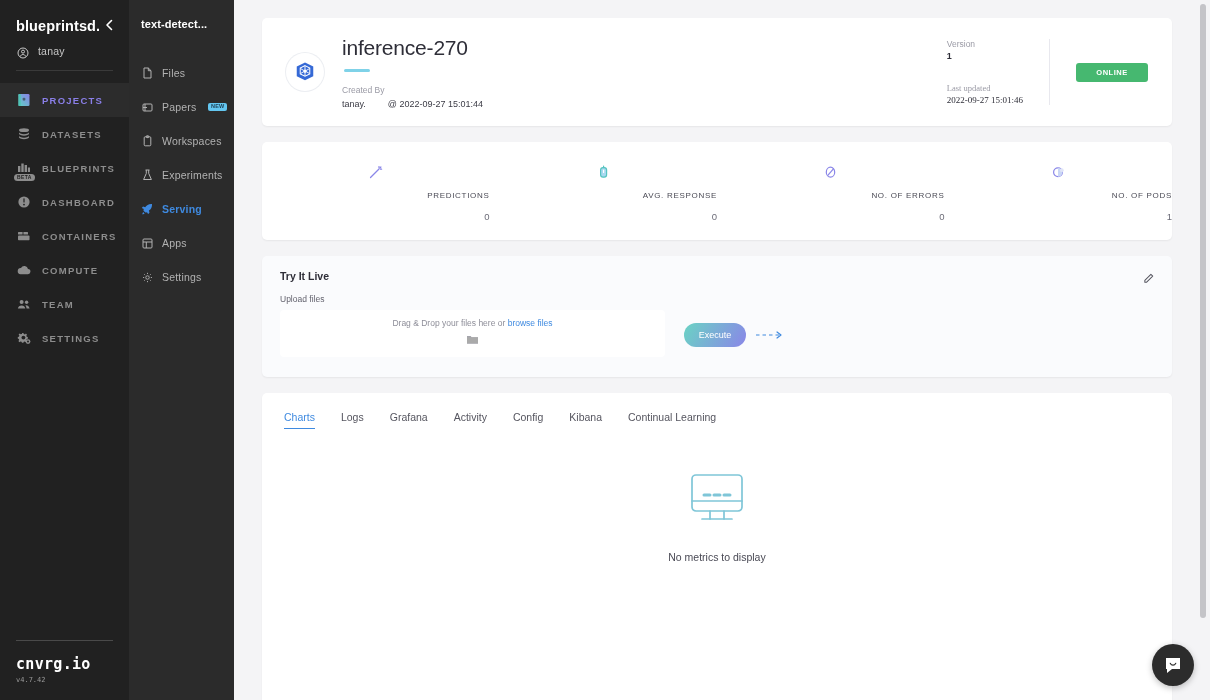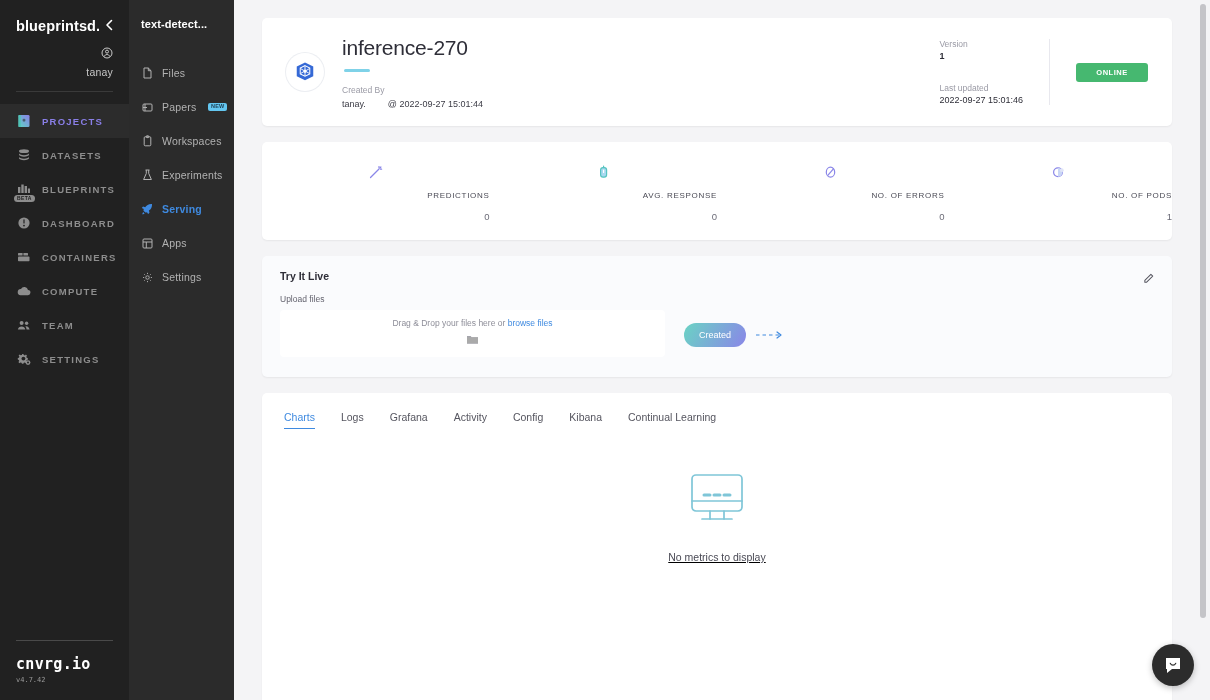--- a/index.html
+++ b/index.html
@@ -26,21 +26,20 @@
     font-size: 14.5px; font-weight: 700; color: #ffffff;
     letter-spacing: .1px; white-space: nowrap; overflow: hidden;
   }
   .collapse-ico {
     color: #ffffff; font-size: 14px; line-height: 1; padding-left: 4px;
     cursor: pointer;
   }
   .user-row {
     display: flex; align-items: flex-end; gap: 9px;
     padding: 5px 16px 0 17px;
-    flex-direction: column;
   }
   .user-ico { width: 12px; height: 12px; flex: 0 0 12px; color:#c9c9c9; }
   .user-name { font-size: 10.5px; color: #c6c6c6; letter-spacing: .2px; }
   .nav-sep {
     height: 1px; background: #3a3a3a; margin: 13px 16px 12px 16px;
   }
   .nav-list { display: flex; flex-direction: column; }
   .nav-item {
     display: flex; align-items: center; gap: 11px;
     height: 34px; padding-left: 16px; cursor: pointer;
@@ -108,21 +107,21 @@
   }
   .hdr-mid { flex: 1; }
   .hdr-title { font-size: 21px; color: #2e2e38; font-weight: 400; letter-spacing: -.2px; }
   .hdr-rule { width: 26px; height: 3px; background: #7fd2e8; border-radius: 2px; margin: 9px 0 13px 2px; }
   .hdr-meta-label { font-size: 8.5px; color: #9a9aa5; margin-bottom: 4px; }
   .hdr-meta-row { display: flex; gap: 22px; font-size: 9px; color: #3c3c46; }
   .hdr-right { display: flex; align-items: center; gap: 0; }
   .hdr-info { padding-right: 26px; border-right: 1px solid #e8e8ee; }
   .info-lbl { font-size: 8.5px; color: #9a9aa5; }
   .info-val { font-size: 9px; color: #2e2e38; margin-top: 2px; font-weight: 700; }
-  .info-blk + .info-blk { margin-top: 22px; }
+  .info-blk + .info-blk { margin-top: 22px; font-family: Liberation Serif, serif; }
   .info-blk.lu .info-val { font-weight: 400; }
   .status-pill {
     margin-left: 26px; background: #46b870; color: #fff;
     font-size: 7.5px; font-weight: 700; letter-spacing: .5px;
     padding: 5px 18px; border-radius: 3px; min-width: 72px; text-align: center;
   }
 
   
   .stats-card { margin-top: 16px; display: flex; padding: 20px 0 18px 0; }
   .stat { flex: 1; text-align: right; }
@@ -159,21 +158,21 @@
 
   
   .tabs-card { margin-top: 16px; height: 322px; padding: 18px 22px; }
   .tabs { display: flex; gap: 26px; }
   .tab {
     font-size: 10.5px; color: #55555f; cursor: pointer; padding-bottom: 5px;
   }
   .tab.active { color: #3f8ae0; border-bottom: 1.5px solid #3f8ae0; }
   .empty-wrap {
     display: flex; flex-direction: column; align-items: center;
-    justify-content: center; margin-top: 44px; text-decoration: underline;
+    justify-content: center; margin-top: 44px;
   }
   .empty-txt { font-size: 10.5px; color: #4a4a55; margin-top: 22px; }
 
   
   .scrollbar {
     position: absolute; right: 4px; top: 4px; width: 6px; height: 614px;
     background: #c4c4c8; border-radius: 3px; cursor: pointer;
   }
   .chat-btn {
     position: absolute; right: 16px; bottom: 14px;
@@ -513,21 +512,21 @@
             <span>
               <svg width="13" height="11" viewBox="0 0 14 12" fill="#8e8e99">
                   <path d="M1 2.2h4l1.1 1.4h6.9v7H1z" opacity=".8"></path>
                   <path d="M1 3.6h12V10H1z" fill="#aaa"></path>
                 </svg>
             </span>
           </div>
         </div>
 
         <div class="live-mid">
-          <button class="exec-btn">Created</button>
+          <button class="exec-btn">Execute</button>
           <span>
             <svg width="30" height="10" viewBox="0 0 30 10" fill="none" stroke="#3f8ae0" stroke-width="1.2">
                 <line x1="0" y1="5" x2="24" y2="5" stroke-dasharray="3.5 3"></line>
                 <polyline points="21,2 25,5 21,8" stroke-linecap="round" stroke-linejoin="round"></polyline>
               </svg>
           </span>
         </div>
 
 
       </div>

